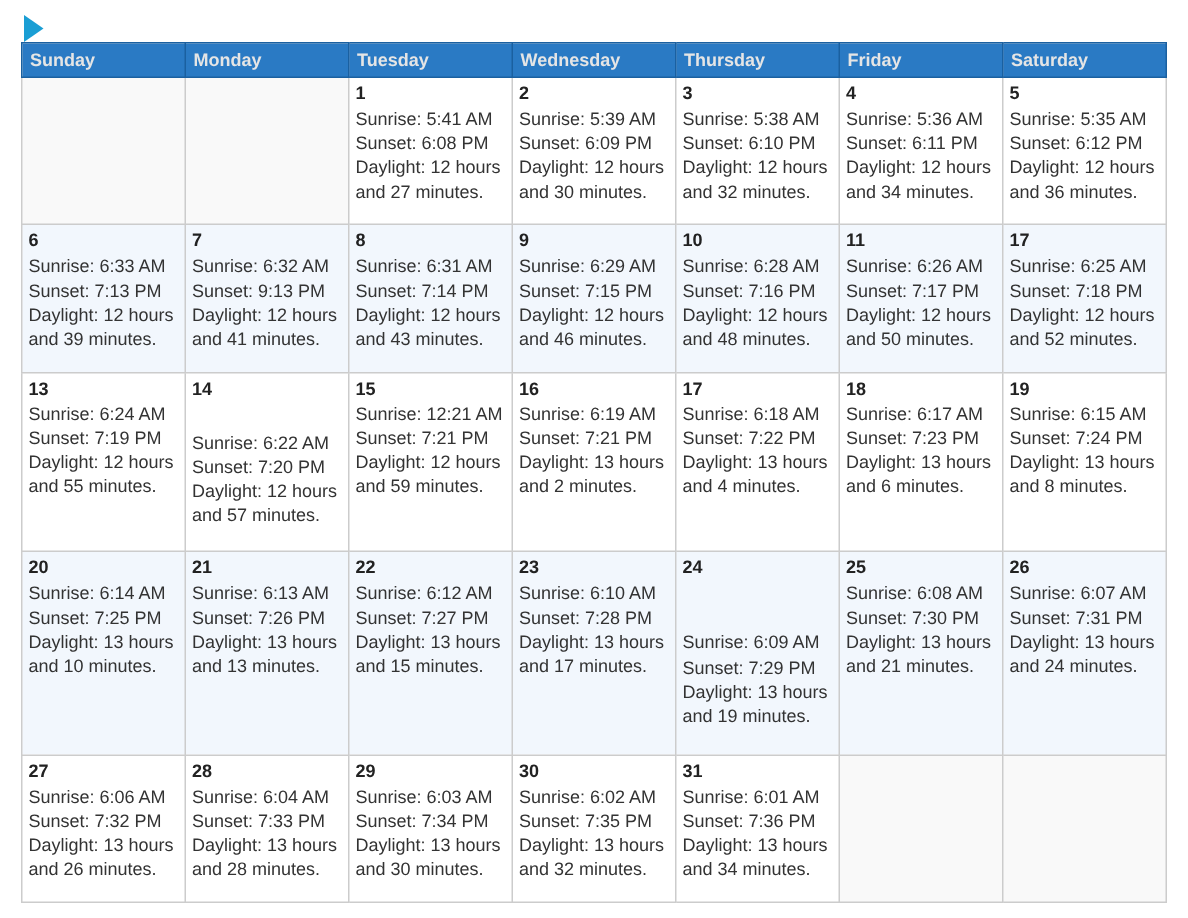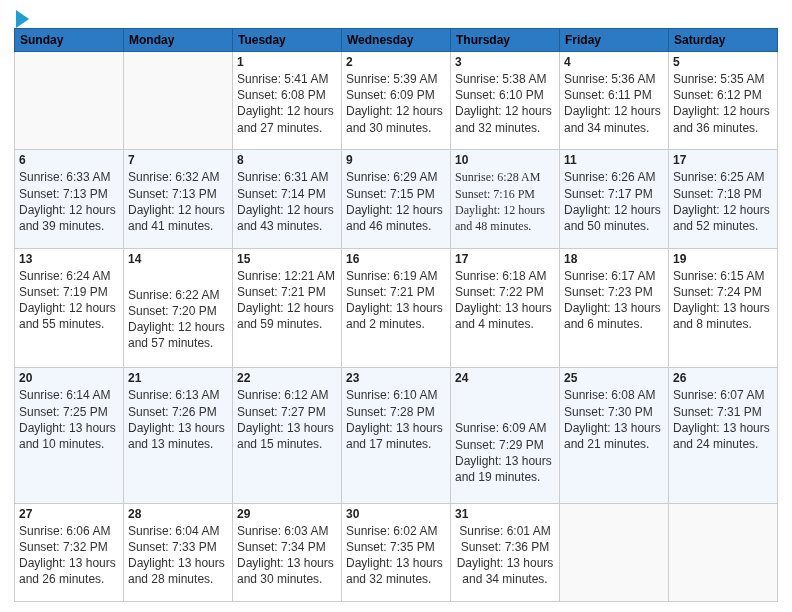--- a/index.html
+++ b/index.html
@@ -53,21 +53,21 @@
       color: #444;
       margin-top: 2px;
     }
     .calendar {
       width: 100%;
       border-collapse: collapse;
       flex: 1;
     }
     .calendar th {
       background: #2a7ac4;
-      color: #000000;
+      color: #e5e5e5;
       font-size: 12px;
       font-weight: bold;
       padding: 4px 5px;
       border: 1px solid #1a60a0;
       text-align: left;
     }
     .calendar td {
       border: 1px solid #ccc;
       vertical-align: top;
       padding: 3px 4px;
@@ -169,38 +169,38 @@
         <tr>
           <td>
             <span class="day-num">6</span>
             <div class="day-info" style="white-space: pre-line;">Sunrise: 6:33 AM
 Sunset: 7:13 PM
 Daylight: 12 hours and 39 minutes.</div>
           </td>
           <td>
             <span class="day-num">7</span>
             <div class="day-info" style="white-space: pre-line;">Sunrise: 6:32 AM
-Sunset: 7:13 PM
+Sunset: 9:13 PM
 Daylight: 12 hours and 41 minutes.</div>
           </td>
           <td>
             <span class="day-num">8</span>
             <div class="day-info" style="white-space: pre-line;">Sunrise: 6:31 AM
 Sunset: 7:14 PM
 Daylight: 12 hours and 43 minutes.</div>
           </td>
           <td>
             <span class="day-num">9</span>
             <div class="day-info" style="white-space: pre-line;">Sunrise: 6:29 AM
 Sunset: 7:15 PM
 Daylight: 12 hours and 46 minutes.</div>
           </td>
           <td>
             <span class="day-num">10</span>
-            <div class="day-info" style="white-space: pre-line; font-family: Liberation Serif, serif;">Sunrise: 6:28 AM
+            <div class="day-info" style="white-space: pre-line;">Sunrise: 6:28 AM
 Sunset: 7:16 PM
 Daylight: 12 hours and 48 minutes.</div>
           </td>
           <td>
             <span class="day-num">11</span>
             <div class="day-info" style="white-space: pre-line;">Sunrise: 6:26 AM
 Sunset: 7:17 PM
 Daylight: 12 hours and 50 minutes.</div>
           </td>
           <td>
@@ -318,21 +318,21 @@
 Daylight: 13 hours and 30 minutes.</div>
           </td>
           <td>
             <span class="day-num">30</span>
             <div class="day-info" style="white-space: pre-line;">Sunrise: 6:02 AM
 Sunset: 7:35 PM
 Daylight: 13 hours and 32 minutes.</div>
           </td>
           <td>
             <span class="day-num">31</span>
-            <div class="day-info" style="white-space: pre-line; text-align: center;">Sunrise: 6:01 AM
+            <div class="day-info" style="white-space: pre-line;">Sunrise: 6:01 AM
 Sunset: 7:36 PM
 Daylight: 13 hours and 34 minutes.</div>
           </td>
           <td class="empty"></td>
           <td class="empty"></td>
         </tr>
       </tbody>
   </table>
 </div>
 

